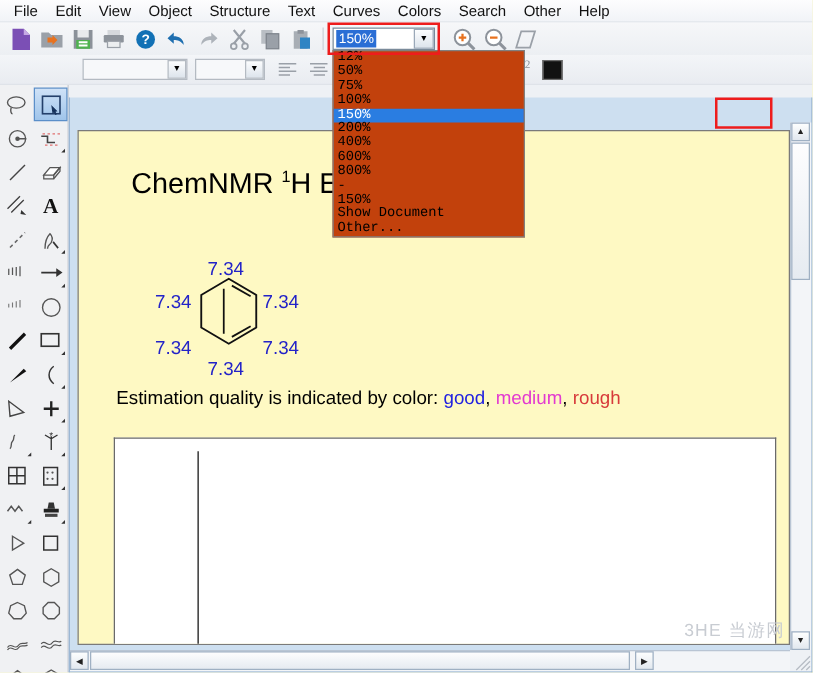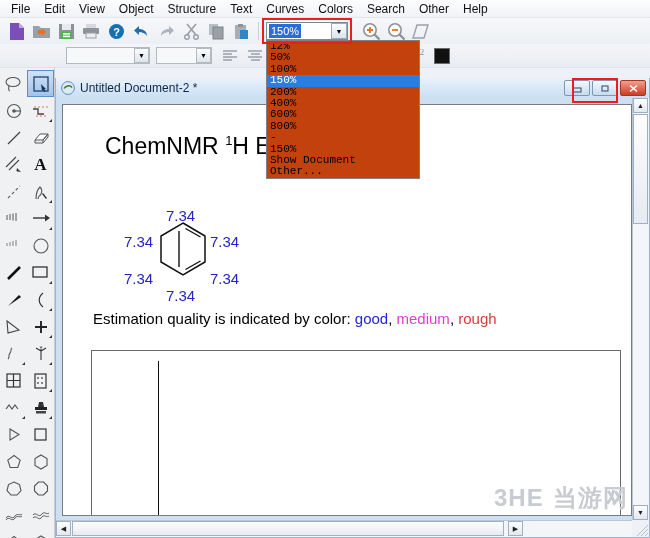--- a/index.html
+++ b/index.html
@@ -111,21 +111,21 @@
   }
   .wbtn.close {
     background:linear-gradient(#f0a090,#cf3a24);
     border-color:#a93420;
   }
 
   
   #canvas-wrap {
     position:absolute; left:6px; top:26px;
     width:570px; height:412px;
-    background:#ffffff;
+    background:#fef9c3;
     border:1px solid #7a7a7a;
     overflow:hidden;
   }
   #page-title {
     position:absolute; left:42px; top:28px;
     font-size:23px; color:#000;
     font-family:"Liberation Sans", sans-serif;
     white-space:nowrap;
   }
   #page-title sup { font-size:13px; }
@@ -237,23 +237,23 @@
   .redbox {
     position:absolute;
     border:2px solid #ee1c1c;
     z-index:70;
     pointer-events:none;
   }
 
   
   #watermark {
     position:absolute; right:22px; bottom:24px;
-    font-size:24px;
+    font-size:14px;
     color:#c8ccd2;
-    font-weight:bold;
+    font-weight:normal;
     letter-spacing:1px;
     z-index:40;
     font-family:"DejaVu Sans", sans-serif;
   }
   .wm-latin { font-family:"Liberation Sans", sans-serif; }
 </style>
 </head>
 <body>
 
 <div id="menubar">
@@ -631,46 +631,20 @@
   <div class="pal-btn">
     <svg width="18" height="18" viewBox="0 0 18 18">
         <path d="M9 2l6 3.5v7L9 16l-6-3.5v-7z" fill="none" stroke="#555" stroke-width="1.1"></path>
         <circle cx="9" cy="9" r="3.6" fill="none" stroke="#555" stroke-width="1"></circle>
       </svg>
   </div>
 </div>
 
 <div id="child">
 
-  <div id="child-title">
-    <span class="doc-icon">
-      <svg width="14" height="14" viewBox="0 0 14 14">
-          <circle cx="7" cy="7" r="6.4" fill="#dfe9f4" stroke="#5a8fbd"></circle>
-          <path d="M3 7.5c1.6-3 6-3.6 8-1" stroke="#2e7d32" stroke-width="1.5" fill="none"></path>
-        </svg>
-    </span>
-    <span>Untitled Document-2 *</span>
-    <span class="wbtns">
-      <span class="wbtn">
-        <svg width="11" height="9" viewBox="0 0 11 9">
-            <rect x="1" y="4" width="8" height="4" fill="none" stroke="#2b4a6b" stroke-width="1"></rect>
-          </svg>
-      </span>
-      <span class="wbtn">
-        <svg width="11" height="9" viewBox="0 0 11 9">
-            <rect x="2" y="2" width="6" height="5" fill="none" stroke="#2b4a6b" stroke-width="1"></rect>
-          </svg>
-      </span>
-      <span class="wbtn close">
-        <svg width="11" height="9" viewBox="0 0 11 9">
-            <path d="M2 1.5l7 6M9 1.5l-7 6" stroke="#fff" stroke-width="1.6"></path>
-          </svg>
-      </span>
-    </span>
-  </div>
 
   <div id="canvas-wrap">
 
     <div id="page-title">
       <span>ChemNMR </span><sup>1</sup><span>H E</span>
     </div>
 
     <div id="benzene">
       <svg width="130" height="100" viewBox="0 0 130 100" style="position:absolute;left:0;top:0">
         <path d="M65 22L87 35v26L65 74L43 61V35z" fill="none" stroke="#111" stroke-width="1.5"></path>
@@ -725,20 +699,21 @@
 </div>
 
 <div id="zoom-combo">
   <span id="zoom-value">150%</span>
   <span id="zoom-arrow">▼</span>
 </div>
 
 <div id="zoom-list">
   <div class="opt">12%</div>
   <div class="opt">50%</div>
+  <div class="opt">75%</div>
   <div class="opt">100%</div>
   <div class="opt sel">150%</div>
   <div class="opt">200%</div>
   <div class="opt">400%</div>
   <div class="opt">600%</div>
   <div class="opt">800%</div>
   <div class="opt">-</div>
   <div class="opt">150%</div>
   <div class="opt">Show Document</div>
   <div class="opt">Other...</div>

